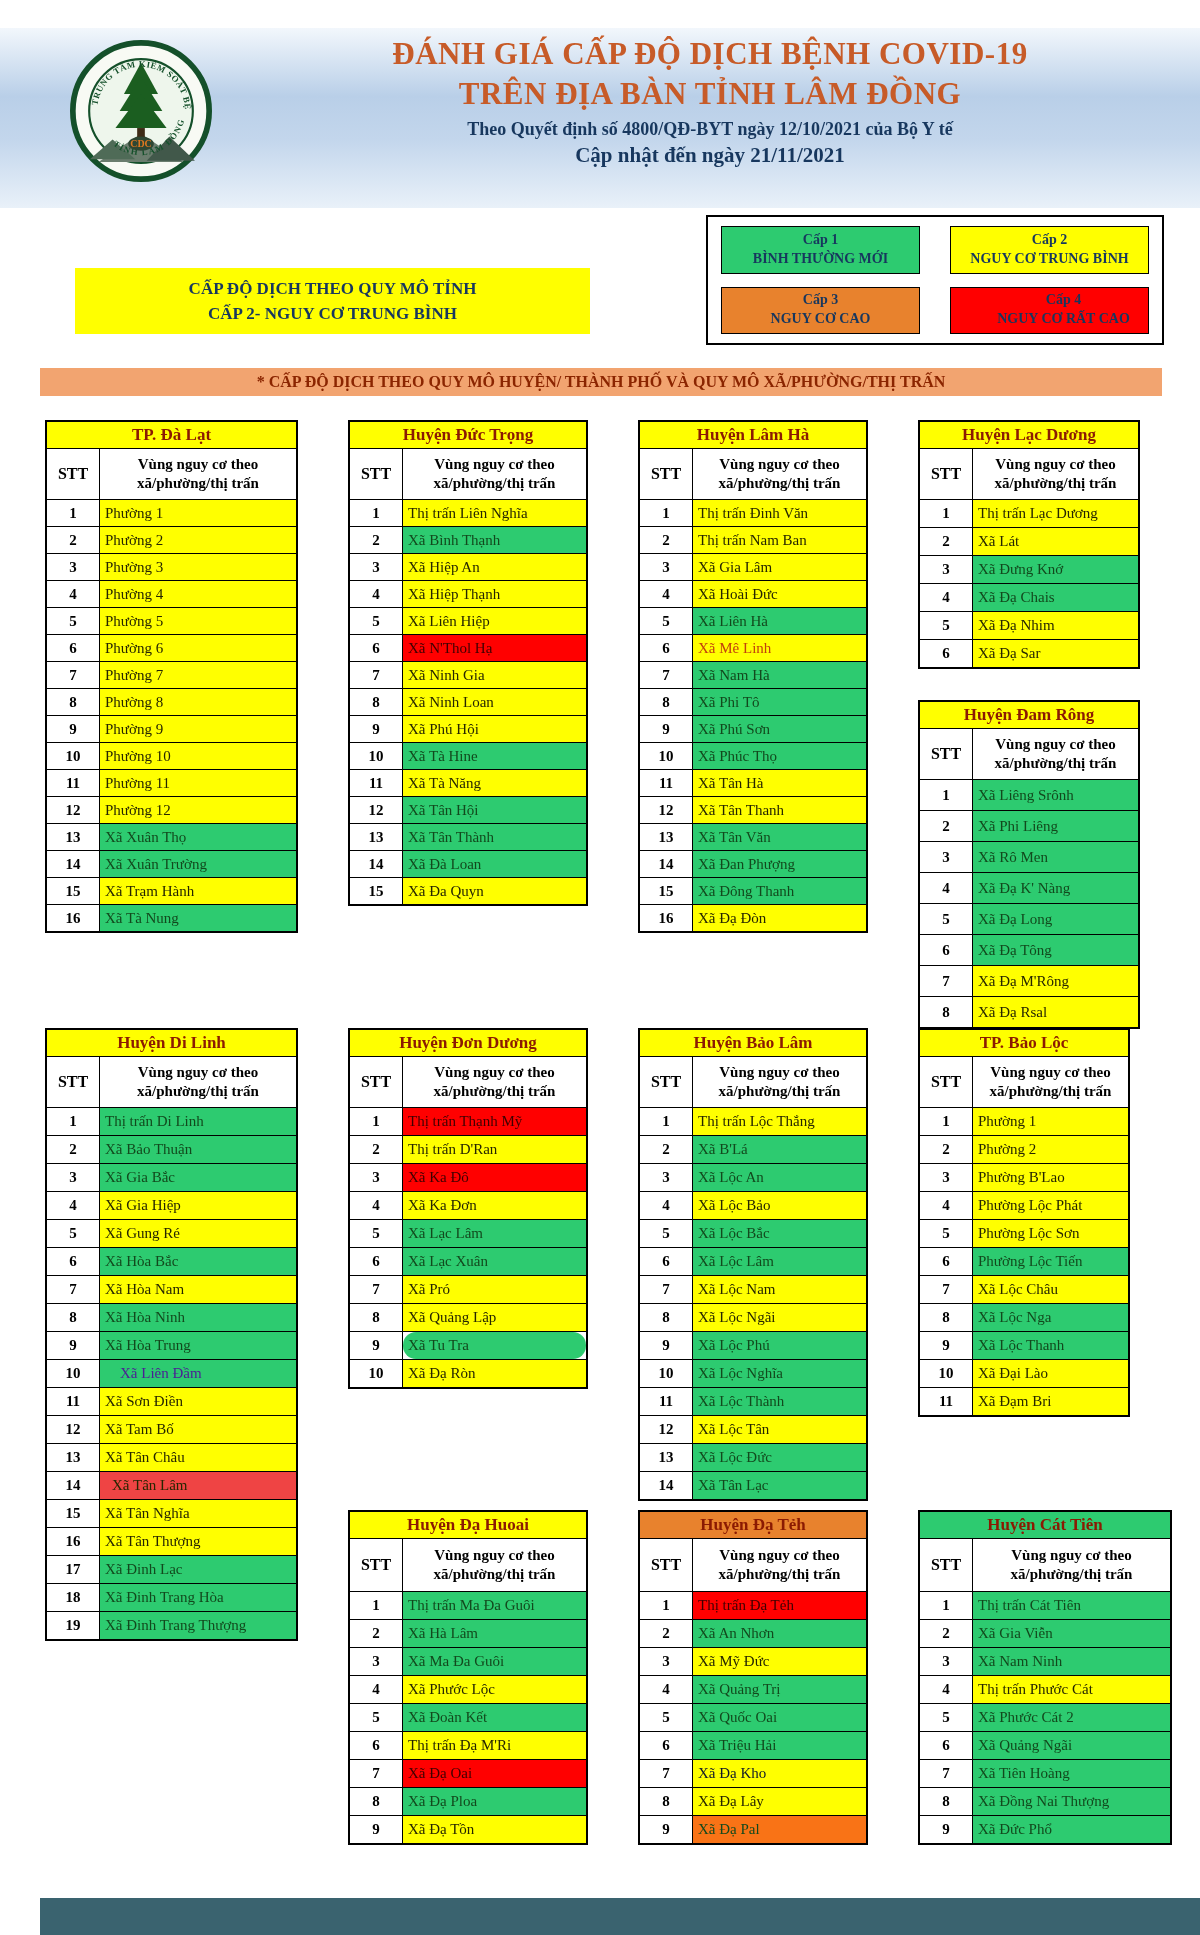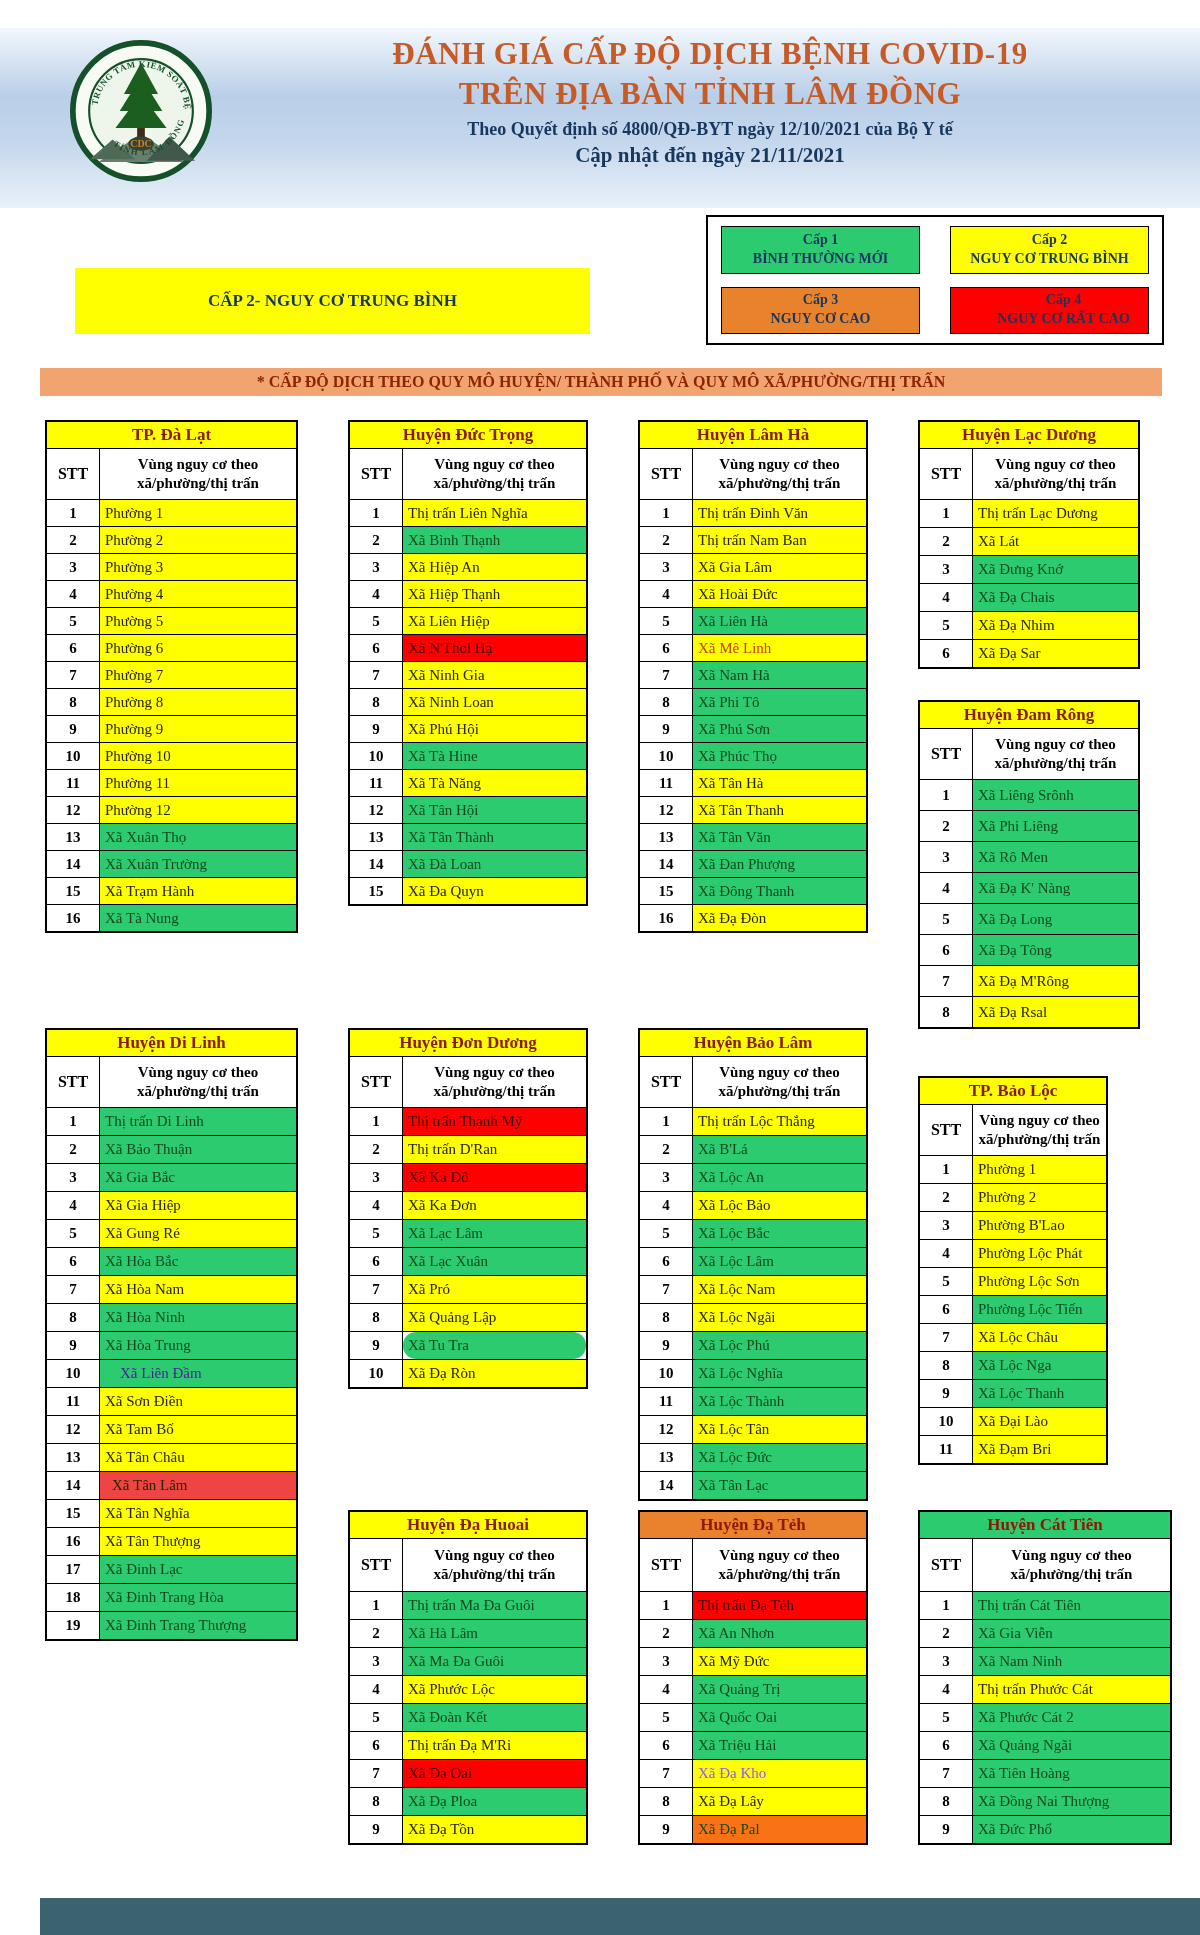--- a/index.html
+++ b/index.html
@@ -80,20 +80,21 @@
   <ellipse cx="50" cy="73" rx="9" ry="5" fill="#2e4632"></ellipse>
   <text x="50" y="75.5" text-anchor="middle" font-size="7" font-weight="bold" fill="#e07820">CDC</text>
 </svg>
 
 <div class="title1">ĐÁNH GIÁ CẤP ĐỘ DỊCH BỆNH COVID-19</div>
 <div class="title2">TRÊN ĐỊA BÀN TỈNH LÂM ĐỒNG</div>
 <div class="subtitle">Theo Quyết định  số 4800/QĐ-BYT ngày 12/10/2021 của Bộ Y tế</div>
 <div class="updated">Cập nhật đến ngày 21/11/2021</div>
 
 <div class="province">
+  <div>CẤP ĐỘ DỊCH THEO QUY MÔ TỈNH</div>
   <div>CẤP 2- NGUY CƠ TRUNG BÌNH</div>
 </div>
 
 <div class="legend">
     <div class="legend-cell" style="background: rgb(45, 203, 112);">
       <div>Cấp 1</div>
       <div>BÌNH THƯỜNG MỚI</div>
     </div>
     <div class="legend-cell" style="background: rgb(255, 255, 0);">
       <div>Cấp 2</div>
@@ -585,21 +586,21 @@
       </div>
       <div class="t-row" style="height: 27px;">
         <div class="t-stt">13</div>
         <div class="t-name" style="background: rgb(45, 203, 112); color: rgb(18, 73, 29);">Xã Lộc Đức</div>
       </div>
       <div class="t-row" style="height: 27px;">
         <div class="t-stt">14</div>
         <div class="t-name" style="background: rgb(45, 203, 112); color: rgb(18, 73, 29);">Xã Tân Lạc</div>
       </div>
     </div>
-    <div class="dtable" style="left: 918px; top: 1076px; width: 190px;">
+    <div class="dtable" style="left: 918px; top: 1028px; width: 212px;">
       <div class="t-head" style="background: rgb(255, 255, 0);">TP. Bảo Lộc</div>
       <div class="t-sub" style="height: 50px;">
         <div class="t-sub-stt">STT</div>
         <div class="t-sub-zone">Vùng nguy cơ theo
 xã/phường/thị trấn</div>
       </div>
       <div class="t-row" style="height: 27px;">
         <div class="t-stt">1</div>
         <div class="t-name" style="background: rgb(255, 255, 0); color: rgb(38, 38, 0);">Phường 1</div>
       </div>
@@ -714,21 +715,21 @@
       <div class="t-row" style="height: 27px;">
         <div class="t-stt">5</div>
         <div class="t-name" style="background: rgb(45, 203, 112); color: rgb(18, 73, 29);">Xã Quốc Oai</div>
       </div>
       <div class="t-row" style="height: 27px;">
         <div class="t-stt">6</div>
         <div class="t-name" style="background: rgb(45, 203, 112); color: rgb(18, 73, 29);">Xã Triệu Hải</div>
       </div>
       <div class="t-row" style="height: 27px;">
         <div class="t-stt">7</div>
-        <div class="t-name" style="background: rgb(255, 255, 0); color: #8b5cf6;">Xã Đạ Kho</div>
+        <div class="t-name" style="background: rgb(255, 255, 0); color: #0f172a;">Xã Đạ Kho</div>
       </div>
       <div class="t-row" style="height: 27px;">
         <div class="t-stt">8</div>
         <div class="t-name" style="background: rgb(255, 255, 0); color: rgb(38, 38, 0);">Xã Đạ Lây</div>
       </div>
       <div class="t-row" style="height: 27px;">
         <div class="t-stt">9</div>
         <div class="t-name" style="background: #f97316; color: rgb(18, 73, 29);">Xã Đạ Pal</div>
       </div>
     </div>

